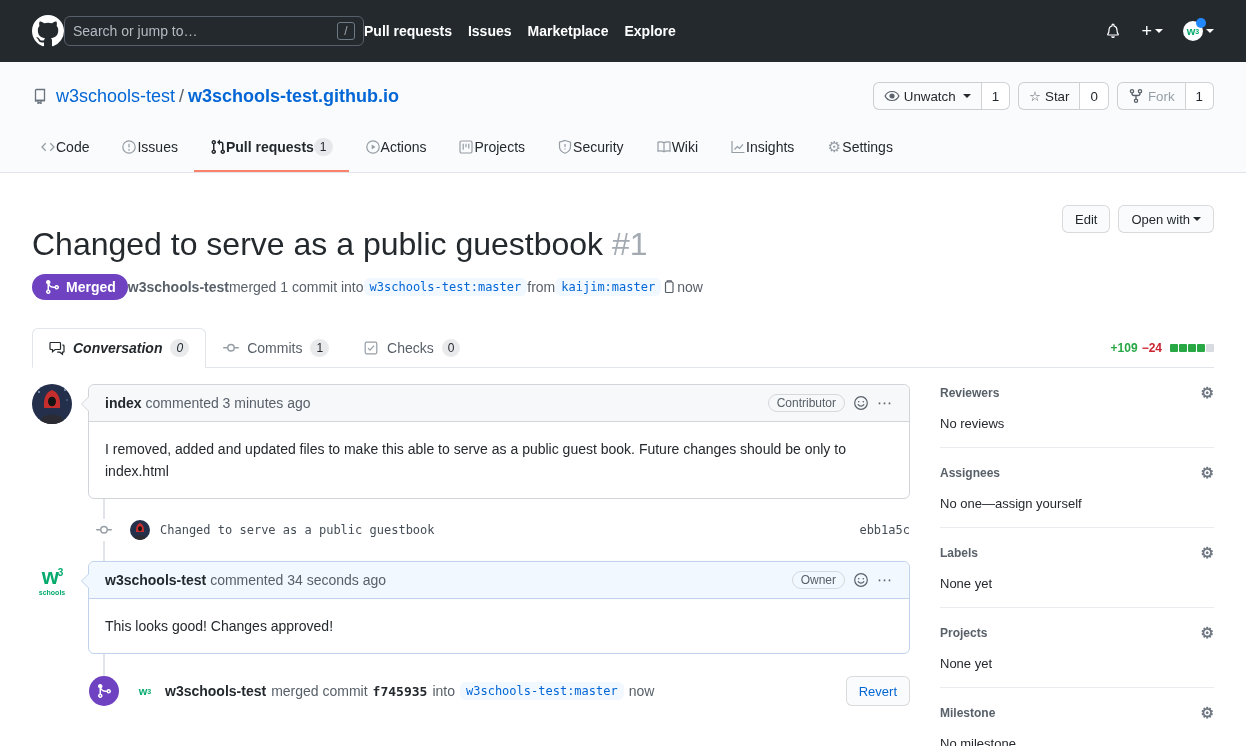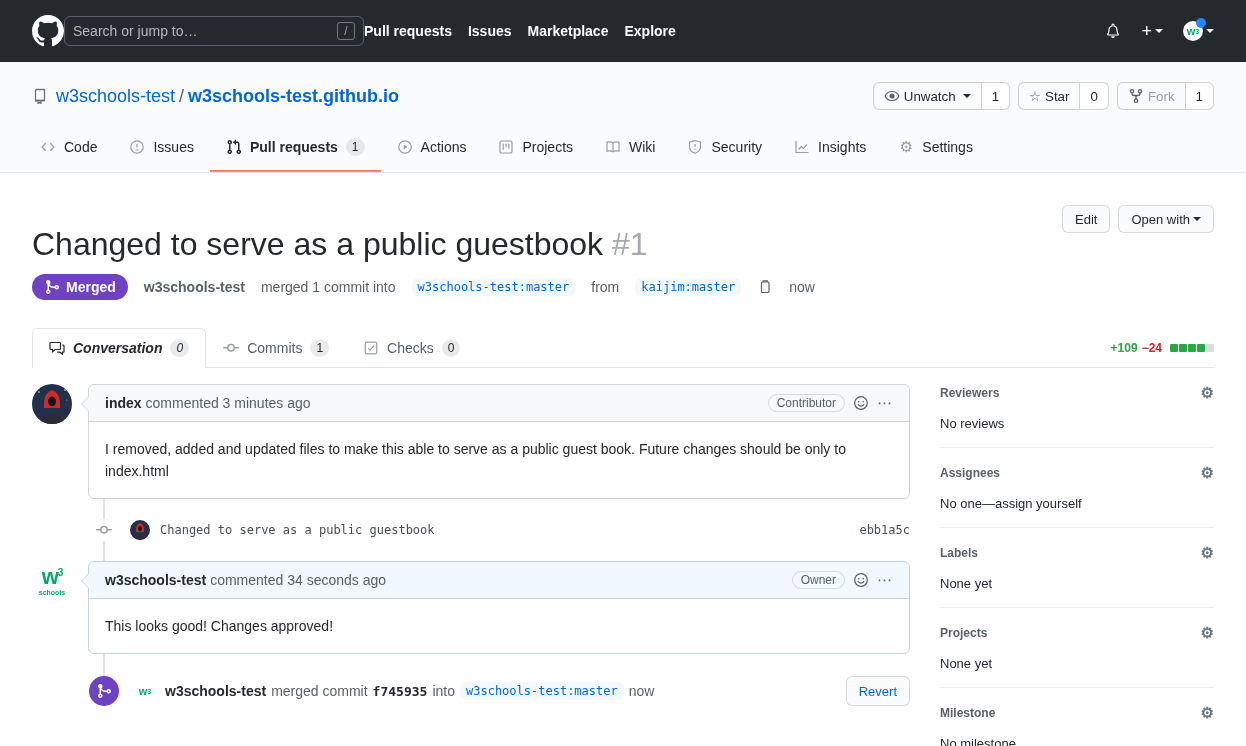--- a/index.html
+++ b/index.html
@@ -30,34 +30,34 @@
   .repo-name .sep { color:#586069; padding:0 4px; }
   .repo-name .rname { font-weight:600; }
   .repo-actions { margin-left:auto; display:flex; }
   .btn-group { display:flex; margin-left:8px; font-size:12px; font-weight:600; }
   .btn-seg { display:flex; align-items:center; gap:4px; padding:3px 10px; background:#fafbfc; border:1px solid rgba(27,31,35,.2); color:#24292e; cursor:pointer; height:28px; }
   .btn-seg.main { border-radius:6px 0 0 6px; }
   .btn-seg.cnt { border-radius:0 6px 6px 0; margin-left:-1px; background:#fff; }
   .btn-seg .bicon { color:#586069; }
   .btn-seg.disabled { color:#959da5; }
   .repo-tabs { display:flex; padding:0 24px; }
-  .rtab { display:flex; align-items:center; gap:8px; padding:12px 16px 14px; font-size:14px; color:#24292e; border-bottom:2px solid transparent; cursor:pointer; }
+  .rtab { display:flex; align-items:center; padding:12px 16px 14px; font-size:14px; color:#24292e; border-bottom:2px solid transparent; cursor:pointer; }
   .rtab .ticon { color:#959da5; }
   .rtab.active { font-weight:600; border-bottom-color:var(--tab-active-orange,#f9826c); }
   .rtab.active .ticon { color:#24292e; }
   .count-pill { background:rgba(209,213,218,.5); border-radius:2em; padding:0 6px; font-size:12px; font-weight:400; height:18px; line-height:18px; color:#24292e; }
 
   
   main { padding:0 32px; }
   .title-row { margin-top:26px; display:flex; align-items:flex-start; }
   .pr-title { font-size:32px; font-weight:400; line-height:40px; color:#24292e;margin-top:25px; }
   .pr-num { color:#a3aab1; font-weight:400; }
   .title-actions { margin-left:auto; display:flex; gap:8px; padding-top:6px; }
   .btn-sm { display:flex; align-items:center; padding:4px 12px; font-size:13px; font-weight:500; color:#24292e; background:#fafbfc; border:1px solid rgba(27,31,35,.15); border-radius:6px; height:28px; cursor:pointer; }
-  .status-row { margin-top:10px; display:flex; align-items:center; gap:16px; color:#586069; font-size:14px; flex-wrap:nowrap; }
+  .status-row { margin-top:10px; display:flex; align-items:center; gap:0; color:#586069; font-size:14px; flex-wrap:nowrap; }
   .merged-badge { display:flex; align-items:center; gap:6px; background:var(--merged-purple,#6f42c1); color:#fff; font-weight:600; font-size:14px; padding:5px 12px; border-radius:2em; }
   .status-row b { color:#586069; }
   .branch-label { font-family:"DejaVu Sans Mono", monospace; font-size:12px; color:var(--accent-blue,#0366d6); background:#f1f8ff; padding:2px 6px; border-radius:6px; }
   .clip-icon { color:#586069; }
 
   
   .pr-tabs { margin-top:28px; display:flex; align-items:flex-end; border-bottom:1px solid #e1e4e8; }
   .ptab { display:flex; align-items:center; gap:8px; padding:10px 16px; font-size:14px; color:#586069; border:1px solid transparent; margin-bottom:-1px; cursor:pointer; }
   .ptab .ticon { color:#959da5; }
   .ptab.active { background:#fff; color:#24292e; font-weight:600; border-color:#e1e4e8; border-bottom-color:#fff; border-radius:6px 6px 0 0;font-style:italic; }
@@ -235,32 +235,32 @@
     </a>
     <a class="rtab">
       <svg class="ticon" viewBox="0 0 16 16" fill="none" stroke="currentColor" stroke-width="1.2">
           <rect x="2" y="2" width="12" height="12" rx="1.5"></rect>
           <path d="M5.2 4.8v6M8 4.8v3.4M10.8 4.8v4.8"></path>
         </svg>
       <span>Projects</span>
     </a>
     <a class="rtab">
       <svg class="ticon" viewBox="0 0 16 16" fill="none" stroke="currentColor" stroke-width="1.2">
-          <path d="M8 3.8C6.7 2.8 4.7 2.6 2 3.2v9c2.7-.6 4.7-.4 6 .6 1.3-1 3.3-1.2 6-.6v-9c-2.7-.6-4.7-.4-6 .6z"></path>
-          <path d="M8 3.8v9"></path>
-        </svg>
-      <span>Wiki</span>
-    </a>
-    <a class="rtab">
-      <svg class="ticon" viewBox="0 0 16 16" fill="none" stroke="currentColor" stroke-width="1.2">
           <path d="M8 1.5l5.5 1.8v4.2c0 3.2-2.2 5.6-5.5 6.8-3.3-1.2-5.5-3.6-5.5-6.8V3.3z"></path>
           <path d="M8 5v3"></path>
           <circle cx="8" cy="9.9" r=".7" fill="currentColor" stroke="none"></circle>
         </svg>
       <span>Security</span>
+    </a>
+    <a class="rtab">
+      <svg class="ticon" viewBox="0 0 16 16" fill="none" stroke="currentColor" stroke-width="1.2">
+          <path d="M8 3.8C6.7 2.8 4.7 2.6 2 3.2v9c2.7-.6 4.7-.4 6 .6 1.3-1 3.3-1.2 6-.6v-9c-2.7-.6-4.7-.4-6 .6z"></path>
+          <path d="M8 3.8v9"></path>
+        </svg>
+      <span>Wiki</span>
     </a>
     <a class="rtab">
       <svg class="ticon" viewBox="0 0 16 16" fill="none" stroke="currentColor" stroke-width="1.2">
           <path d="M2 2v11.5h12.5"></path>
           <path d="M4.5 10.5l2.8-3 2.2 1.8 3.5-4"></path>
         </svg>
       <span>Insights</span>
     </a>
     <a class="rtab">
       <span class="ticon" style="font-size:15px;line-height:16px;text-align:center">⚙</span>

